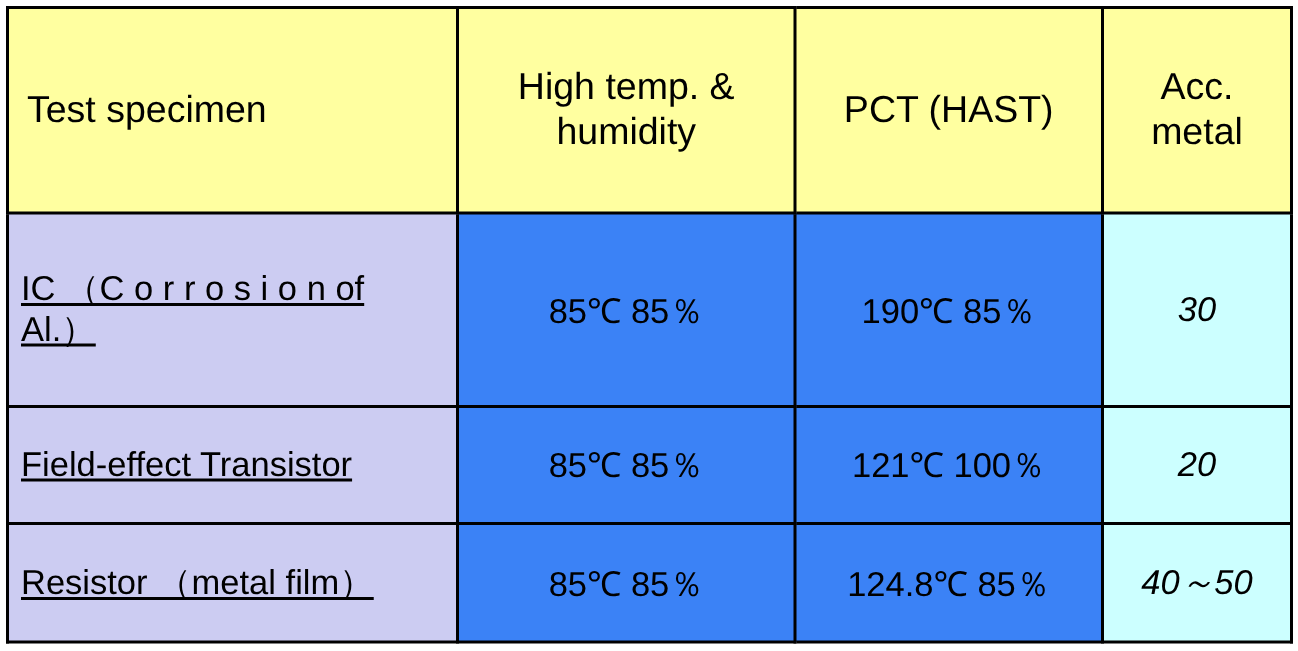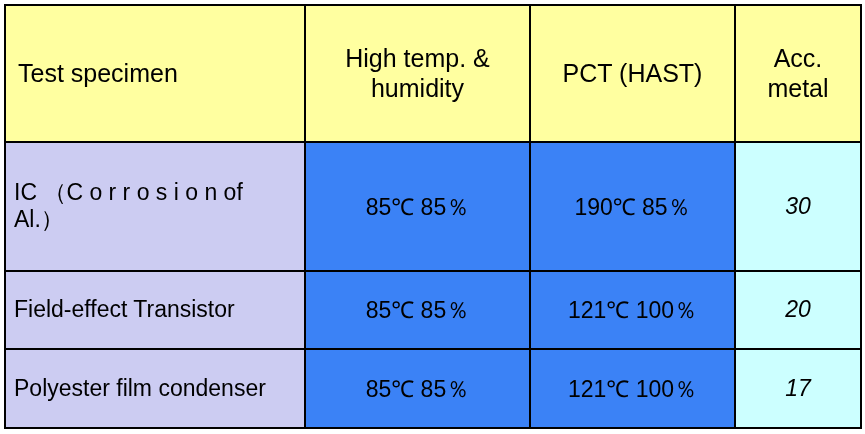--- a/index.html
+++ b/index.html
@@ -50,20 +50,21 @@
     text-align: left;
     padding-left: 12px;
   }
 
   
   td.specimen {
     background: #ccccf2;
     text-align: left;
     padding-left: 10px;
     line-height: 1.2;
+    text-decoration: underline;
   }
   td.cond {
     background: #3b82f6;
     text-align: center;
     white-space: nowrap;
   }
   td.factor {
     background: #ccffff;
     text-align: center;
     font-style: italic;
@@ -95,23 +96,23 @@
         <td class="factor">30</td>
       </tr>
 
       <tr>
         <td class="specimen">Field-effect Transistor</td>
         <td class="cond">85℃  85％</td>
         <td class="cond">121℃  100％</td>
         <td class="factor">20</td>
       </tr>
 
+
       <tr>
-        <td class="specimen">Polyester film condenser</td>
+        <td class="specimen">Resistor （metal film）</td>
         <td class="cond">85℃  85％</td>
-        <td class="cond">121℃  100％</td>
-        <td class="factor">17</td>
+        <td class="cond">124.8℃  85％</td>
+        <td class="factor">40～50</td>
       </tr>
-
 
     </tbody>
   </table>
 </div>
 
 </body></html>

